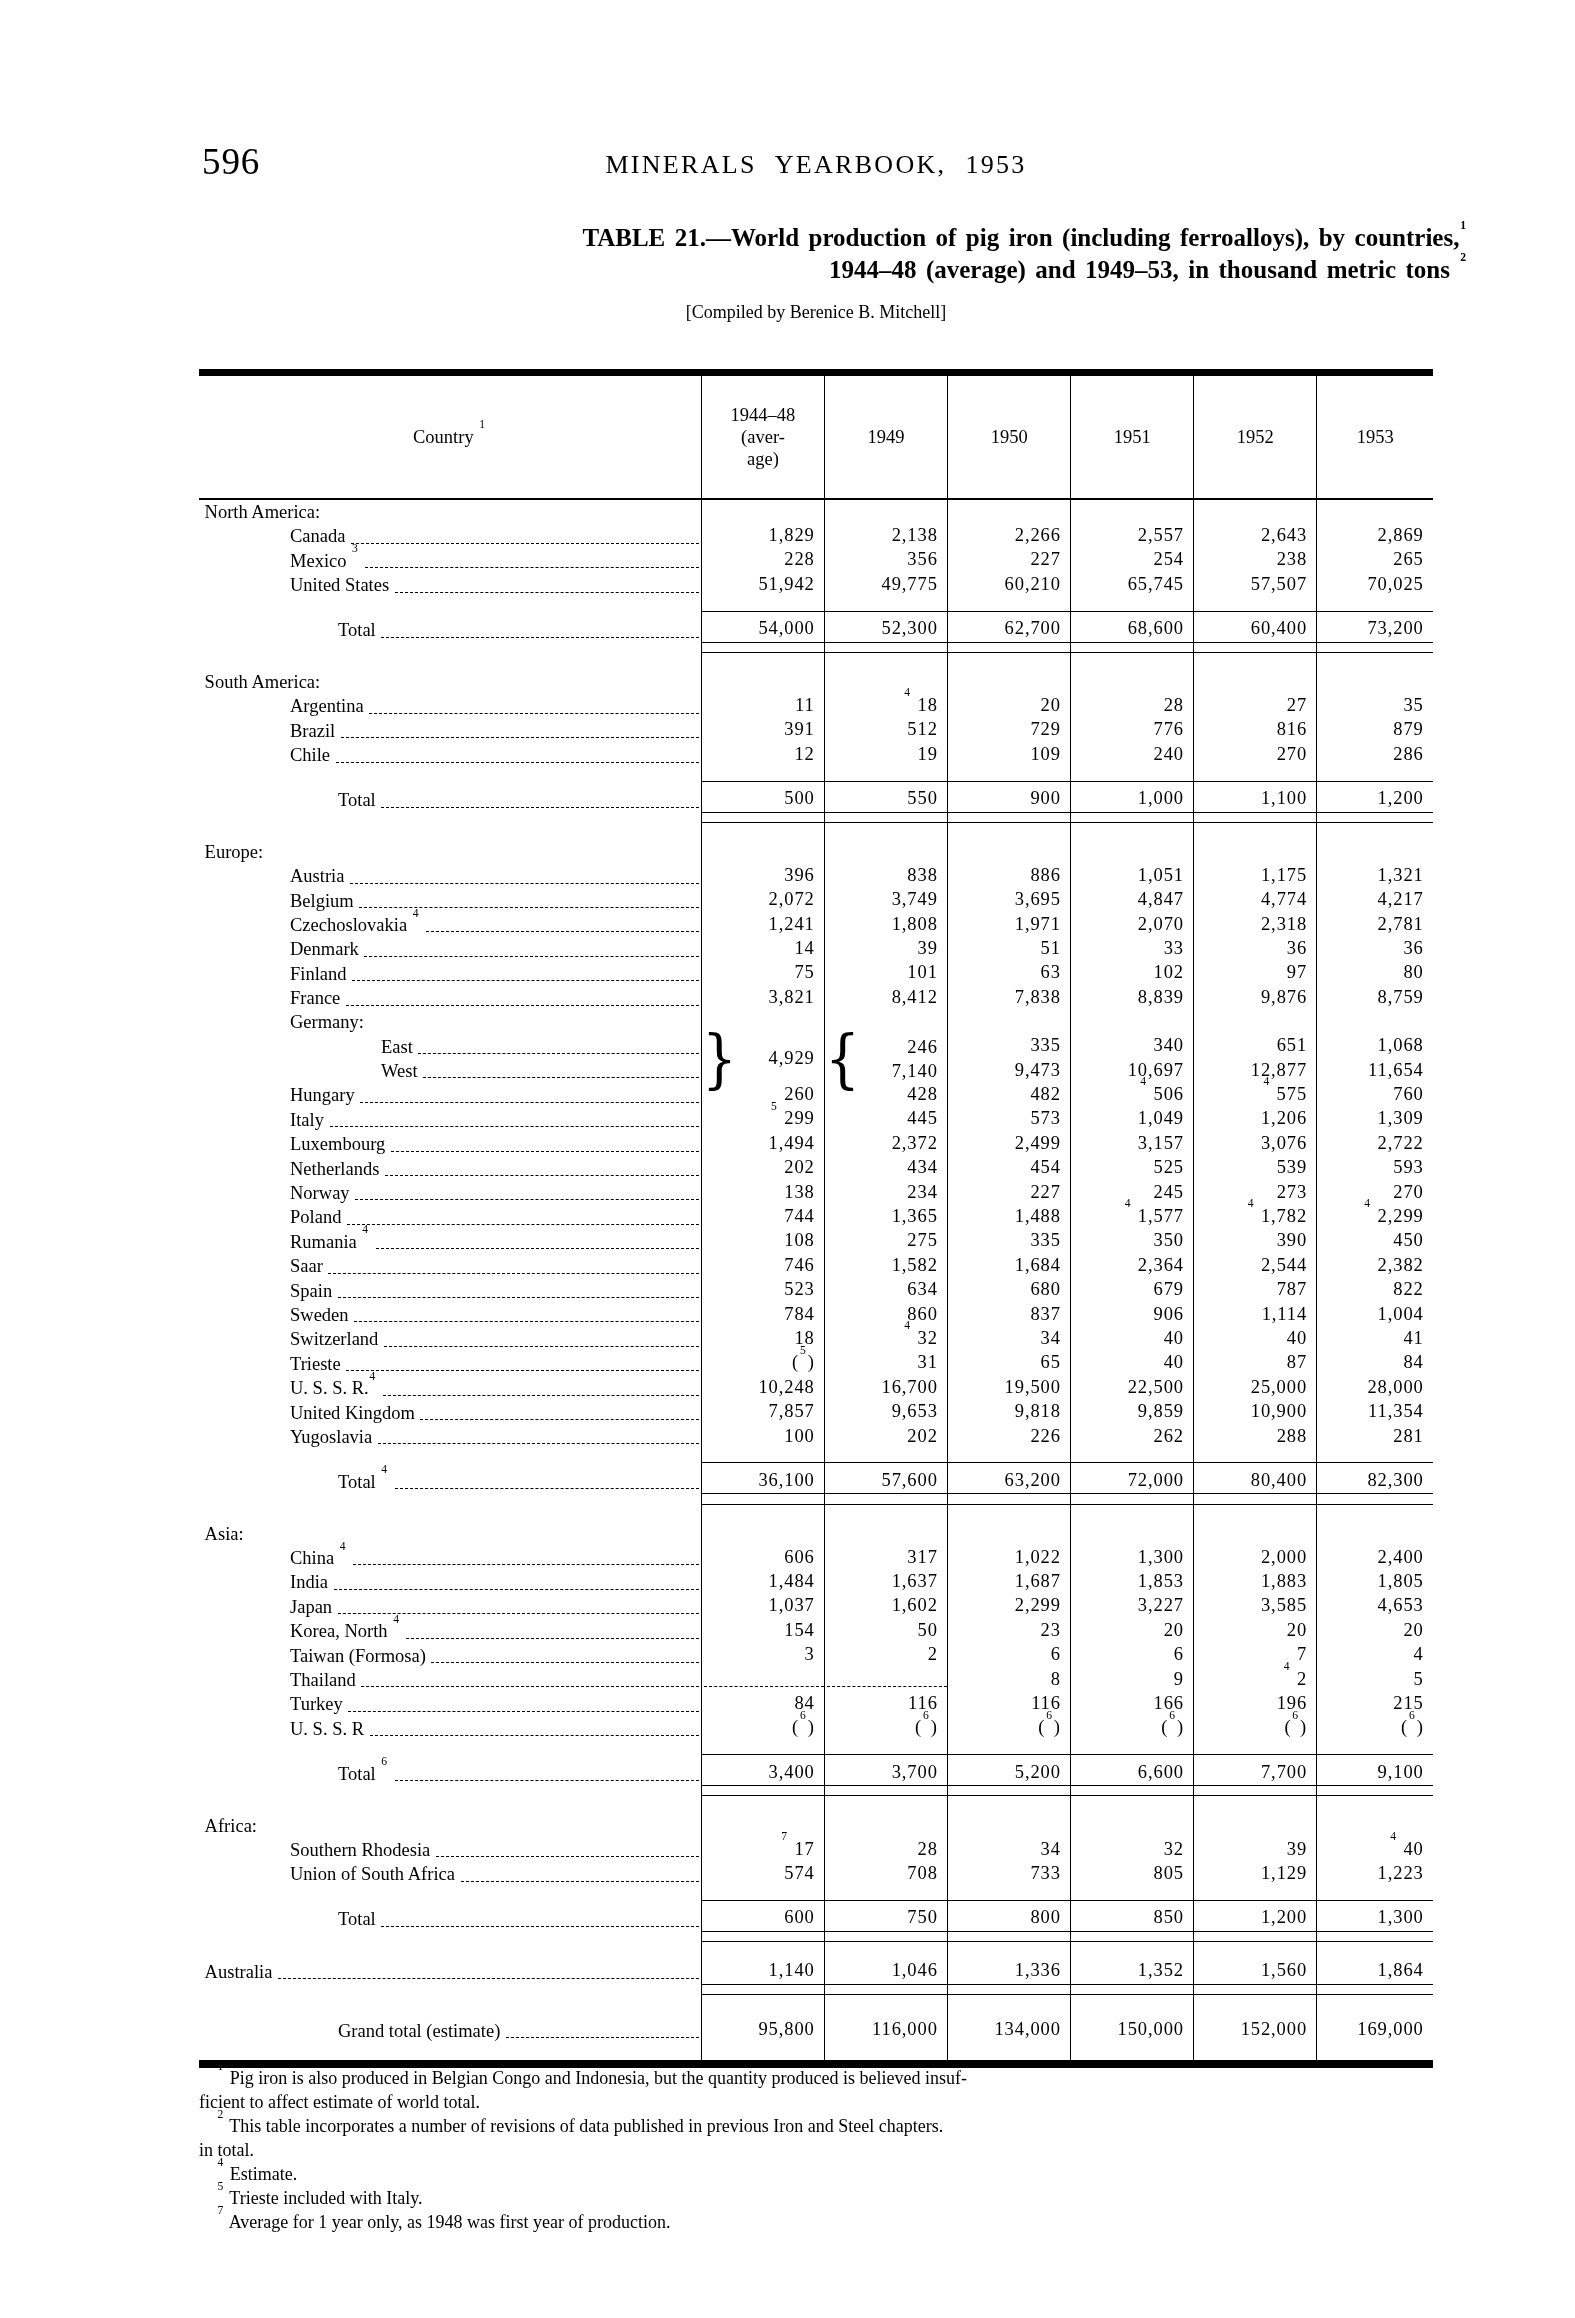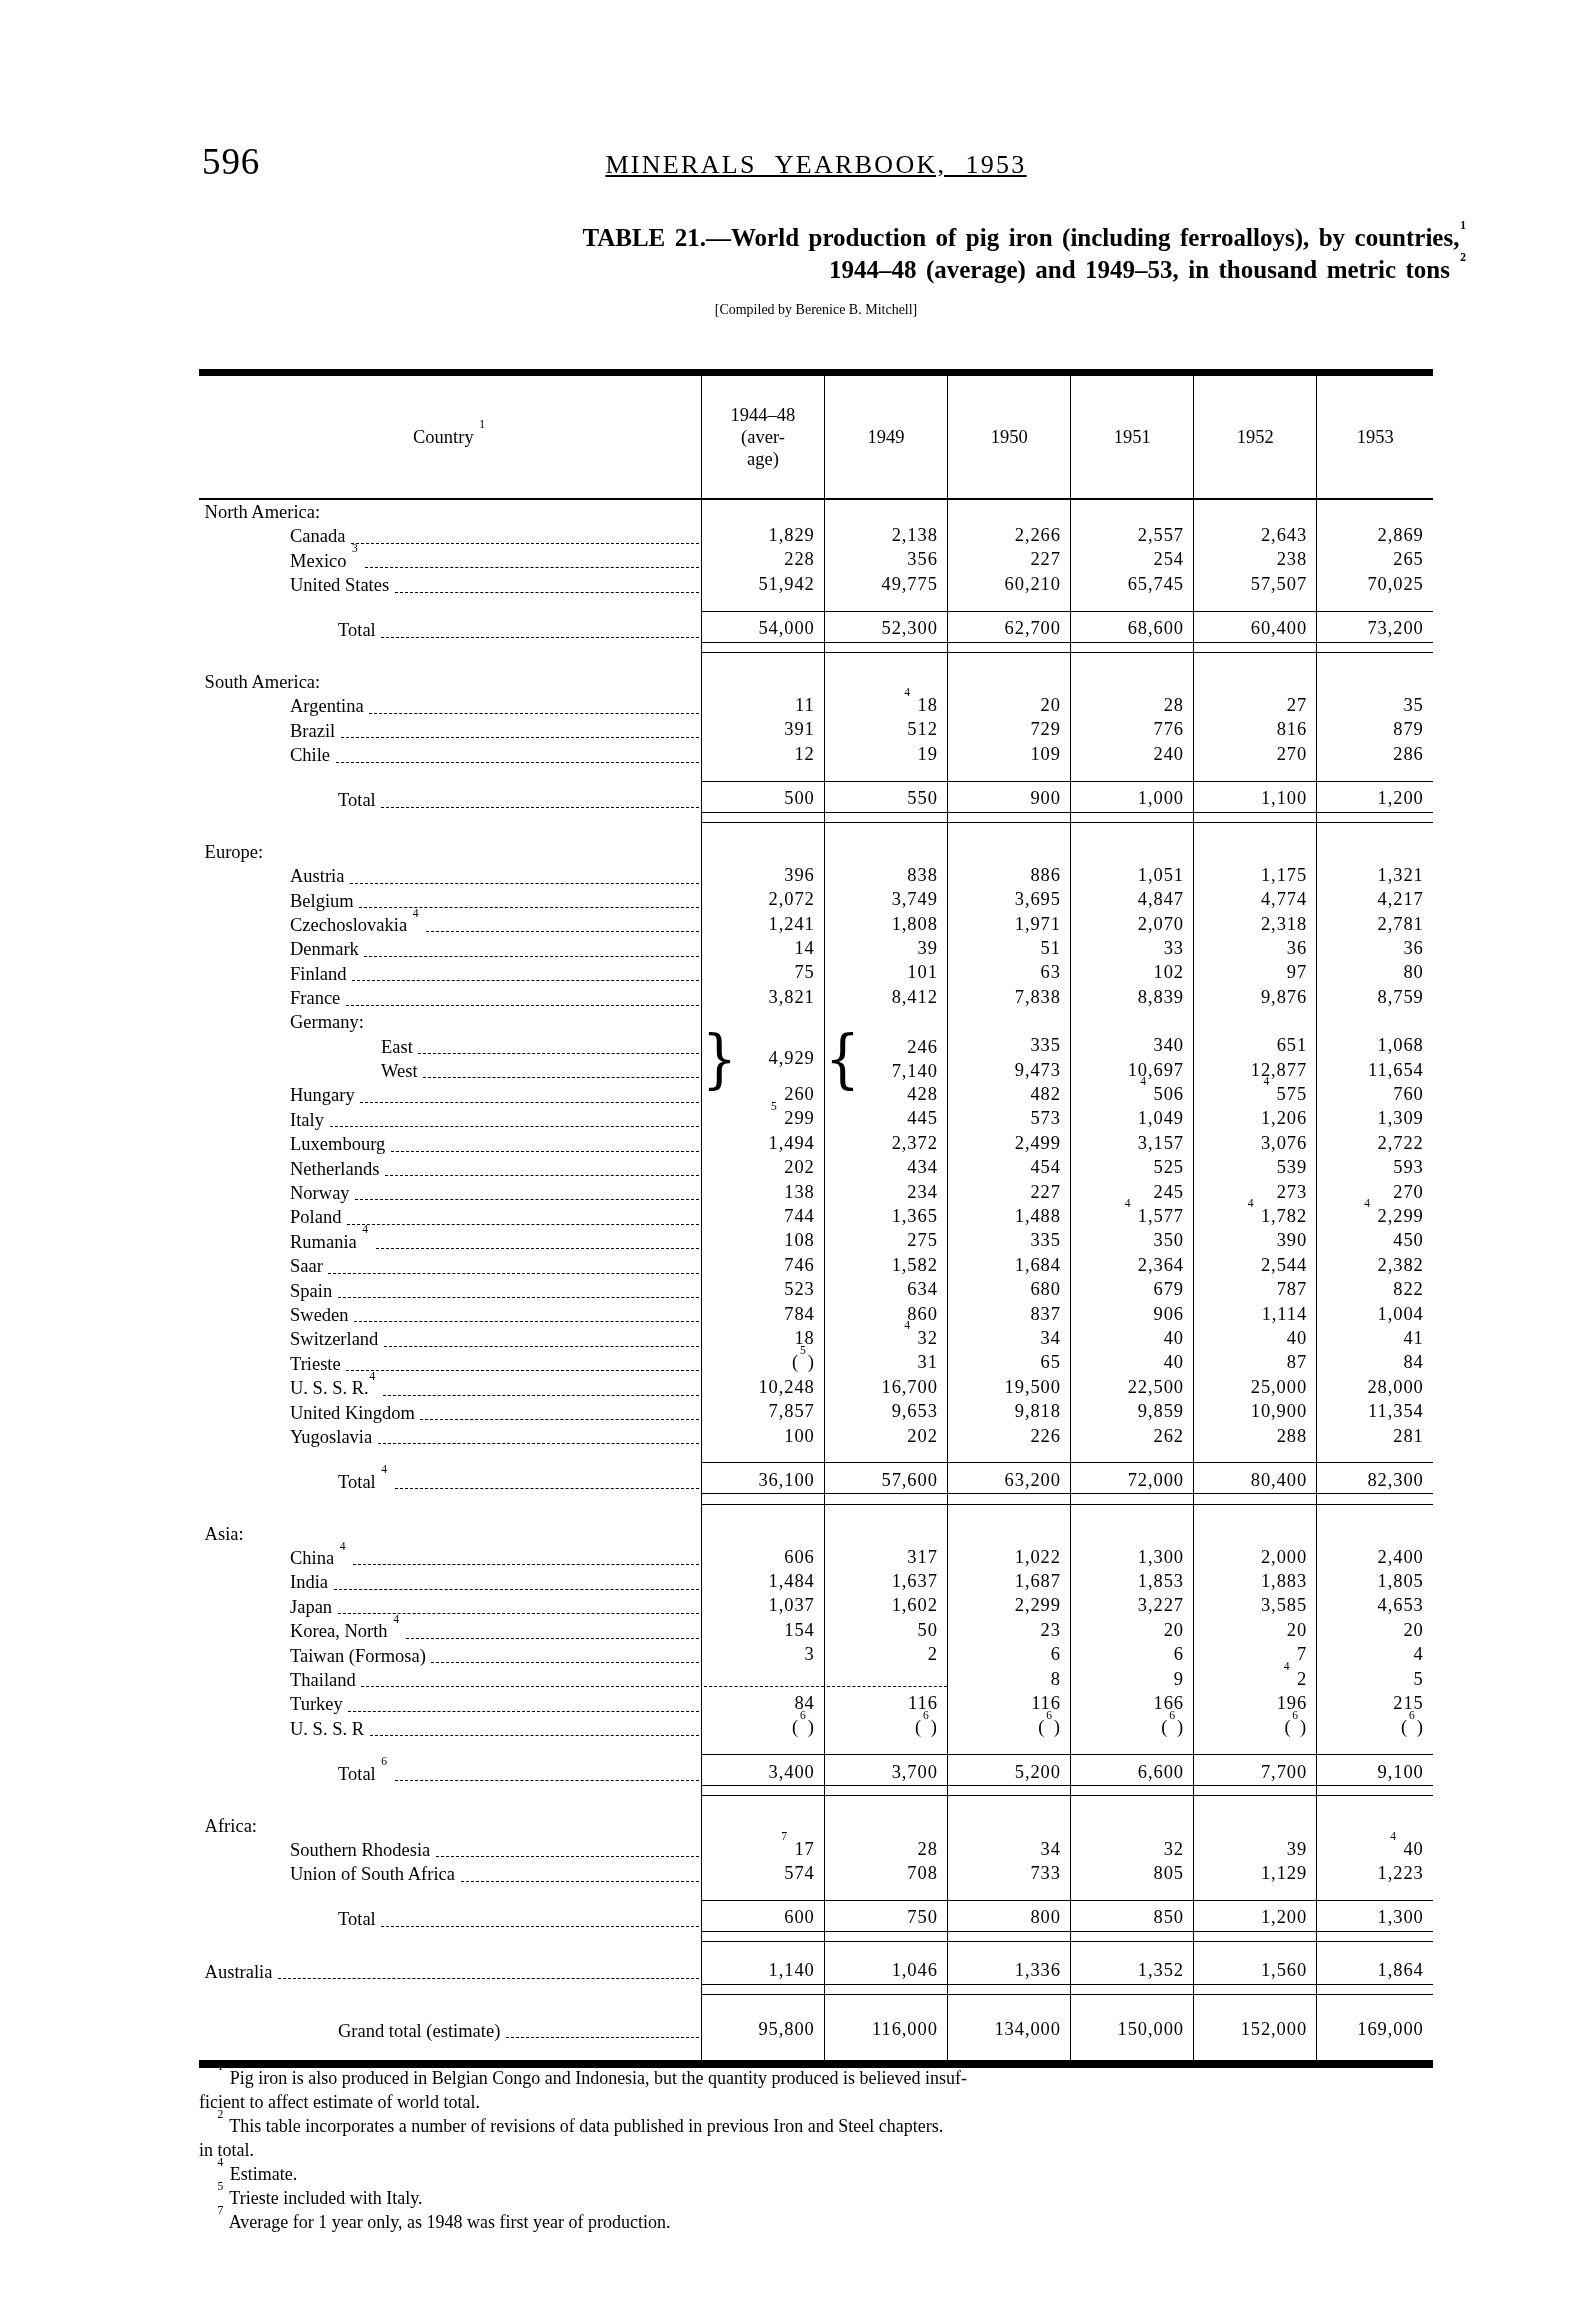--- a/index.html
+++ b/index.html
@@ -1,23 +1,23 @@
 <!DOCTYPE html>
 <html style="font-size:7.4px"><head>
 <meta charset="utf-8">
 <style>
   html,body{margin:0;padding:0;background:#d8d5cf;}
   .page{position:relative;width:1576px;height:2506px;background:#ffffff;color:#000;
         font-family:"Liberation Serif","DejaVu Serif",serif;overflow:hidden;}
   .pgnum{position:absolute;left:202px;top:140px;font-size:37px;letter-spacing:0.9px;}
   .runhead{position:absolute;left:199px;top:150px;width:1234px;text-align:center;
-           font-size:26px;letter-spacing:2.3px;word-spacing:10.2px;text-decoration:underline;}
+           font-size:26px;letter-spacing:2.3px;word-spacing:10.2px;}
   .titleblock{position:absolute;left:170px;top:222px;width:1298px;text-align:right;
               font-weight:bold;font-size:25px;line-height:32px;word-spacing:3.2px;}
-  .compiled{position:absolute;left:199px;top:302px;width:1234px;text-align:center;font-size:14px;}
+  .compiled{position:absolute;left:199px;top:302px;width:1234px;text-align:center;font-size:18px;}
   sup{font-size:11.6px;line-height:0;position:relative;top:-7.4px;margin:0 1.9px 0 0.9px;letter-spacing:0;}
   .tablewrap{position:absolute;left:199px;top:369px;width:1234px;
              border-top:7.4px solid #000;border-bottom:8.3px solid #000;}
   table{border-collapse:collapse;table-layout:fixed;width:1234px;font-size:18.5px;}
   th,td{padding:0;font-weight:normal;}
   thead tr{height:123px;border-bottom:2.3px solid #000;}
   th{vertical-align:middle;text-align:center;}
   .hl{line-height:22px;text-align:center;}
   .vl{border-left:1.4px solid #000;}
   tr.r{height:24px;}

